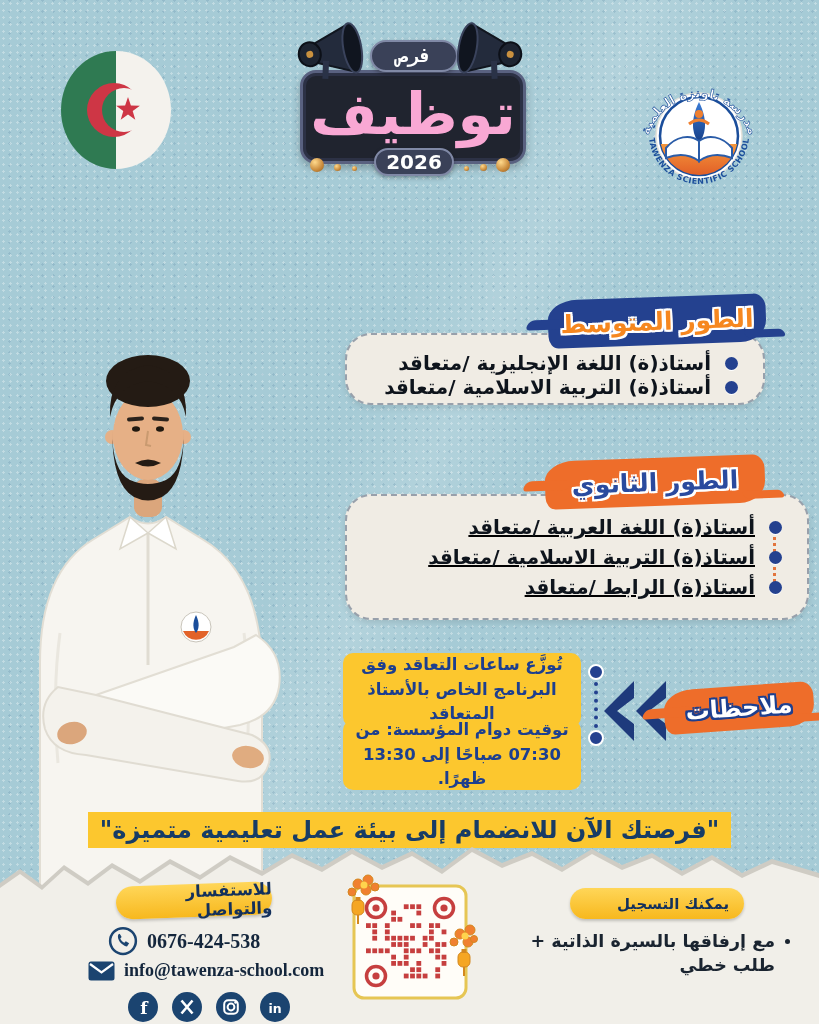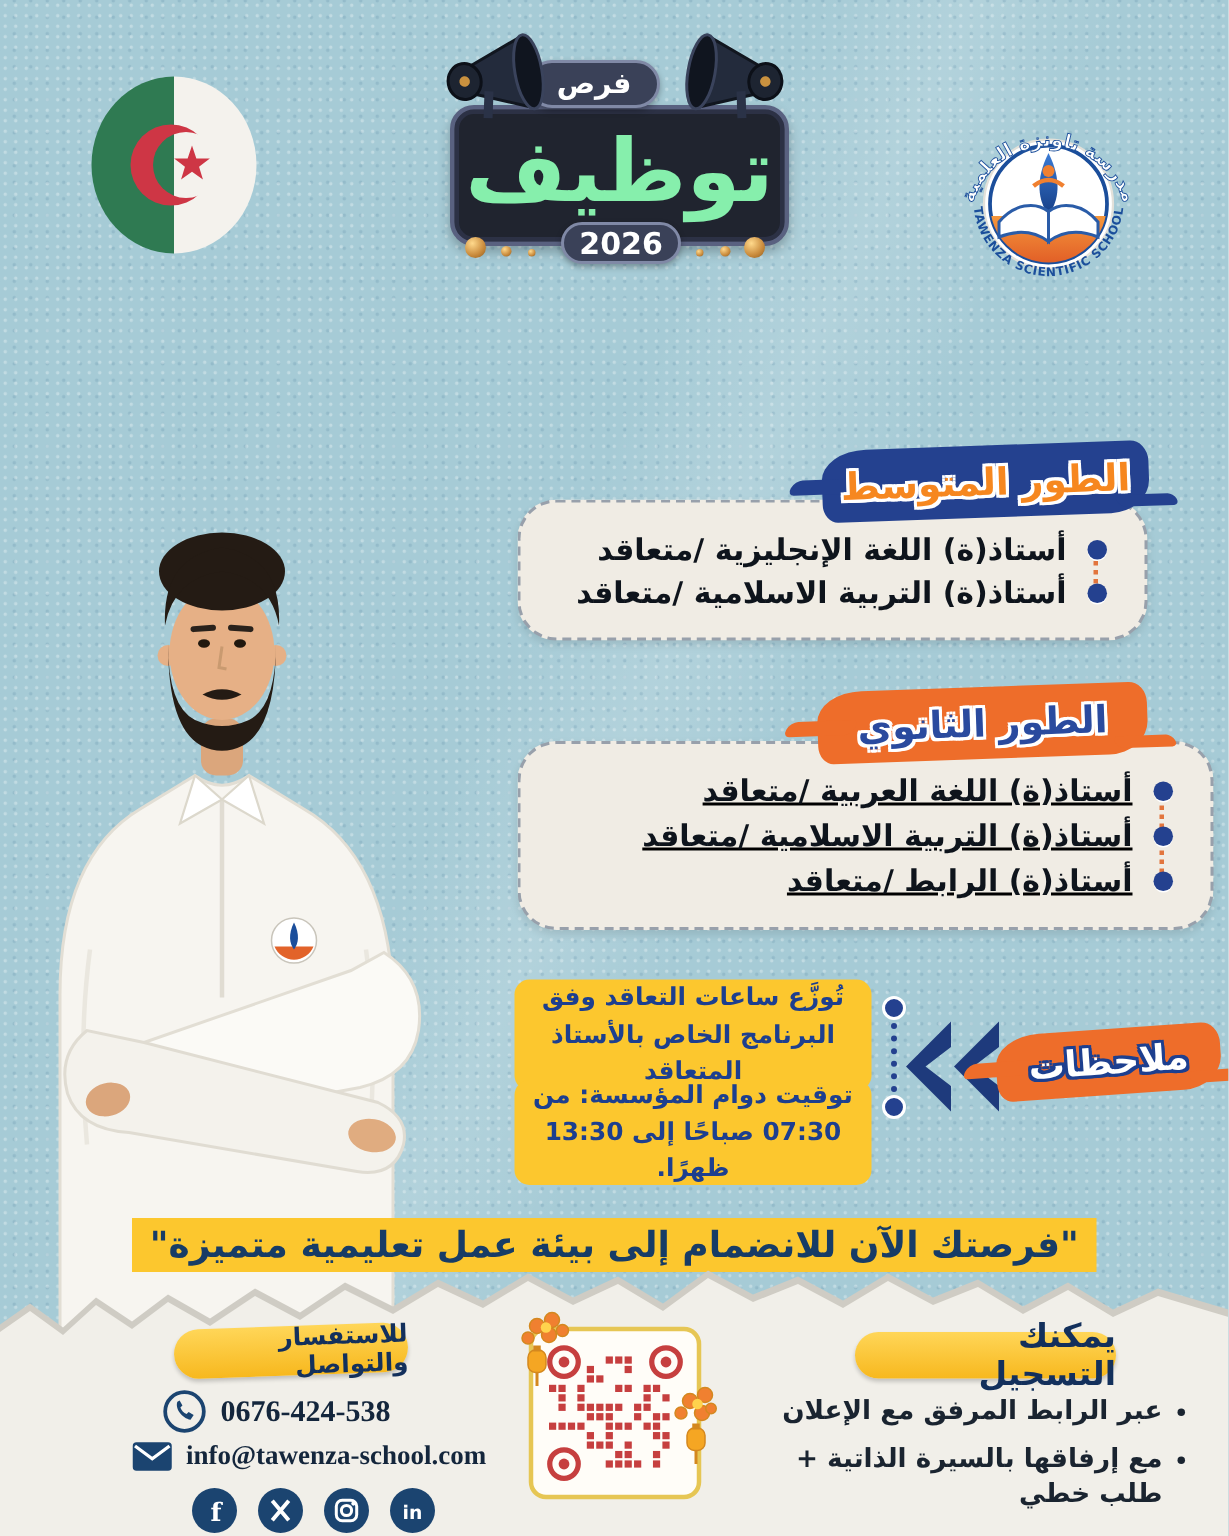--- a/index.html
+++ b/index.html
@@ -14,21 +14,21 @@
       linear-gradient(115deg, rgba(255,255,255,0) 42%, rgba(255,255,255,.14) 50%, rgba(255,255,255,0) 58%);
     background-size:7px 7px, 11px 11px, 100% 100%;
     background-position:0 0, 4px 6px, 0 0;
   }
   .abs{position:absolute;}
   .outline-w{text-shadow:-2px -2px 0 #fff,2px -2px 0 #fff,-2px 2px 0 #fff,2px 2px 0 #fff,0 -2px 0 #fff,0 2px 0 #fff,-2px 0 0 #fff,2px 0 0 #fff;}
   .outline-b{text-shadow:-2px -2px 0 #1d3f8f,2px -2px 0 #1d3f8f,-2px 2px 0 #1d3f8f,2px 2px 0 #1d3f8f,0 -2px 0 #1d3f8f,0 2px 0 #1d3f8f,-2px 0 0 #1d3f8f,2px 0 0 #1d3f8f;}
 
   
   .board{left:300px;top:70px;width:220px;height:88px;background:#20242f;border:3px solid #596180;border-radius:16px;box-shadow:0 4px 8px rgba(0,0,0,.25), inset 0 0 0 3px #2c3145;display:flex;align-items:center;justify-content:center;z-index:2;}
-  .board-title{color:#86efac;font-size:58px;font-weight:bold;line-height:1;margin-top:-6px;}
+  .board-title{color:#f9a8d4;font-size:58px;font-weight:bold;line-height:1;margin-top:-6px;}
   .pill-dark{background:#3a4158;border:2px solid #8089a6;border-radius:16px;color:#fff;font-weight:bold;display:flex;align-items:center;justify-content:center;z-index:3;box-shadow:0 2px 4px rgba(0,0,0,.3);}
   .bead{background:radial-gradient(circle at 35% 30%,#ffd98c,#c98a3b 60%,#8a5a20);border-radius:50%;z-index:3;}
 
   
   .announce{left:40px;right:30px;top:198px;text-align:center;color:#1e63a8;font-weight:bold;font-size:25px;line-height:1.55;z-index:2;}
 
   
   .brush{z-index:4;display:flex;align-items:center;justify-content:center;font-weight:bold;font-size:25px;}
   .brush .bg{position:absolute;inset:0;border-radius:30px 12px 26px 10px / 20px 14px 22px 12px;}
   .brush .bg::before{content:'';position:absolute;left:-24px;top:50%;width:46px;height:10px;background:inherit;border-radius:6px;transform:skewX(-32deg) translateY(-50%);}
@@ -82,21 +82,21 @@
       </mask>
     </defs>
     <g clip-path="url(#fclip)">
       <rect x="0" y="0" width="56" height="120" fill="#2f7a52"></rect>
       <rect x="56" y="0" width="56" height="120" fill="#f4f2ed"></rect>
       <rect x="0" y="0" width="112" height="120" fill="#ce3645" mask="url(#cres)"></rect>
       <path fill="#ce3645" d="M68 47 L70.9 55.6 L79.9 55.7 L72.7 61.1 L75.3 69.7 L68 64.5 L60.7 69.7 L63.3 61.1 L56.1 55.7 L65.1 55.6 Z"></path>
     </g>
   </svg>
 
-  <div class="abs pill-dark" style="left:352px;top:40px;width:84px;height:28px;font-size:19px;">
+  <div class="abs pill-dark" style="left:370px;top:40px;width:84px;height:28px;font-size:19px;font-family:Liberation Mono, monospace;">
     <span>فرص</span>
   </div>
   <div class="abs board">
     <div class="board-title">توظيف</div>
   </div>
   <div class="abs pill-dark" style="left:374px;top:148px;width:76px;height:24px;font-size:20px;">
     <span class="ltr">2026</span>
   </div>
 
   <svg class="abs" style="left:290px;top:24px;width:78px;height:60px;z-index:3;transform:rotate(-10deg);" viewBox="0 0 78 60">
@@ -148,21 +148,21 @@
     <path d="M96 100 C86 88 72 86 63 93 L63 113 C74 105 86 106 96 110 Z" fill="#ffffff" stroke="#2a5ca8" stroke-width="2"></path>
     <text font-size="13" font-weight="bold" fill="#ffffff" stroke="#1b4e9b" stroke-width="0.6" letter-spacing="1">
       <textPath href="#arcTop" startOffset="50%" text-anchor="middle">مدرسة تاونزة العلمية</textPath>
     </text>
     <text font-size="8" font-weight="bold" fill="#1b4e9b" letter-spacing="0.5">
       <textPath href="#arcBot" startOffset="50%" text-anchor="middle">TAWENZA SCIENTIFIC SCHOOL</textPath>
     </text>
   </svg>
 
 
-  <div class="abs card" style="left:345px;top:333px;width:420px;height:94px;">
+  <div class="abs card" style="left:345px;top:333px;width:420px;height:72px;">
     <div class="card-items">
       <div class="card-item">أستاذ(ة) اللغة الإنجليزية /متعاقد</div>
       <div class="card-item">أستاذ(ة) التربية الاسلامية /متعاقد</div>
     </div>
   </div>
   <div class="abs brush" style="left:548px;top:297px;width:218px;height:48px;transform:rotate(-2deg);">
     <div class="bg bg-blue"></div>
     <span class="outline-w" style="color:#f6871f;">الطور المتوسط</span>
   </div>
 
@@ -375,28 +375,24 @@
               <circle cx="112" cy="70" r="4"></circle>
               <circle cx="132" cy="67" r="3.5"></circle>
           </g>
           <circle cx="123" cy="64" r="3.5" fill="#ffd34d"></circle>
           <rect x="116" y="80" width="12" height="15" rx="5" fill="#f5a623" stroke="#d4881f"></rect>
           <rect x="119.5" y="77" width="5" height="4" fill="#d4881f"></rect>
           <line x1="122" y1="95" x2="122" y2="104" stroke="#d4881f" stroke-width="2"></line>
         </g>
       </svg>
 
-      <div class="abs ypill" style="left:570px;top:42px;width:142px;height:31px;font-size:22px;padding-left:32px;">
+      <div class="abs ypill" style="left:570px;top:42px;width:142px;height:31px;font-size:15px;padding-left:32px;">
         <span>يمكنك التسجيل</span>
       </div>
       <div class="abs" style="left:500px;top:84px;width:290px;display:flex;flex-direction:column;gap:8px;">
-        <div class="reg-item">
-            <span class="rdot"></span>
-            <span>عبر الرابط المرفق مع الإعلان</span>
-          </div>
         <div class="reg-item">
             <span class="rdot"></span>
             <span>مع إرفاقها بالسيرة الذاتية + طلب خطي</span>
           </div>
       </div>
     </div>
   </div>
 
 </div>
 

